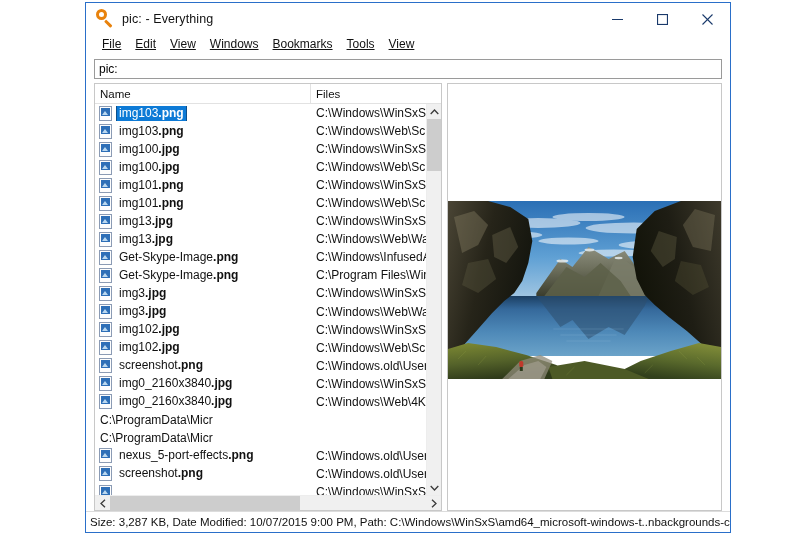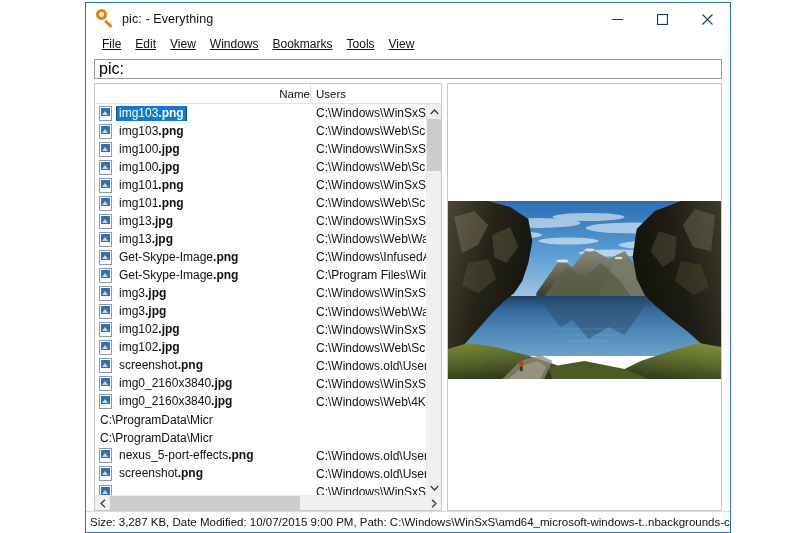--- a/index.html
+++ b/index.html
@@ -58,21 +58,21 @@
     font-size:12px;color:#111;padding:2px 7px;white-space:nowrap;
     line-height:14px;
   }
   .menu-item u{text-decoration:underline;}
 
   
   .searchwrap{flex:0 0 26px;padding:2px 8px 4px 8px;box-sizing:border-box;}
   .searchbox{
     width:100%;height:20px;box-sizing:border-box;
     border:1px solid #9a9a9a;background:#fff;
-    font-family:"Liberation Sans",sans-serif;font-size:16px;color:#000;
+    font-family:"Liberation Sans",sans-serif;font-size:12px;color:#000;
     padding:0 4px;line-height:18px;outline:none;
   }
 
   
   .body-area{
     flex:1 1 auto;display:flex;min-height:0;
     padding:0 8px 0 8px;box-sizing:border-box;
   }
 
   
@@ -83,21 +83,21 @@
   }
   .colhead{
     height:19px;flex:0 0 19px;display:flex;align-items:stretch;
     background:#ffffff;border-bottom:1px solid #e2e2e2;
     font-size:11.5px;color:#111;position:relative;
   }
   .colhead .col{
     display:flex;align-items:center;padding-left:5px;box-sizing:border-box;
     border-right:1px solid #e2e2e2;
   }
-  .colhead .col.name{width:216px;flex:0 0 216px;justify-content:flex-end;}
+  .colhead .col.name{width:216px;flex:0 0 216px;}
   .colhead .col.path{flex:1 1 auto;border-right:none;}
 
   .listzone{flex:1 1 auto;display:flex;min-height:0;overflow:hidden;}
   .listrows{
     flex:1 1 auto;min-width:0;overflow:hidden;position:relative;
     background:#fff;
   }
   .row{
     height:18.05px;display:flex;align-items:center;
     font-size:12px;color:#111;white-space:nowrap;overflow:hidden;
@@ -230,21 +230,21 @@
 
     <div class="body-area">
 
       <div class="results">
 
         <div class="colhead">
           <div class="col name">
             <span>Name</span>
           </div>
           <div class="col path">
-            <span>Users</span>
+            <span>Files</span>
           </div>
         </div>
 
         <div class="listzone">
           <div class="listrows" id="rows">
               <div class="row selected">
                 <div class="cell-name">
                   <div class="fileicon">
                     <div class="sheet"></div>
                     <div class="pic"></div>

